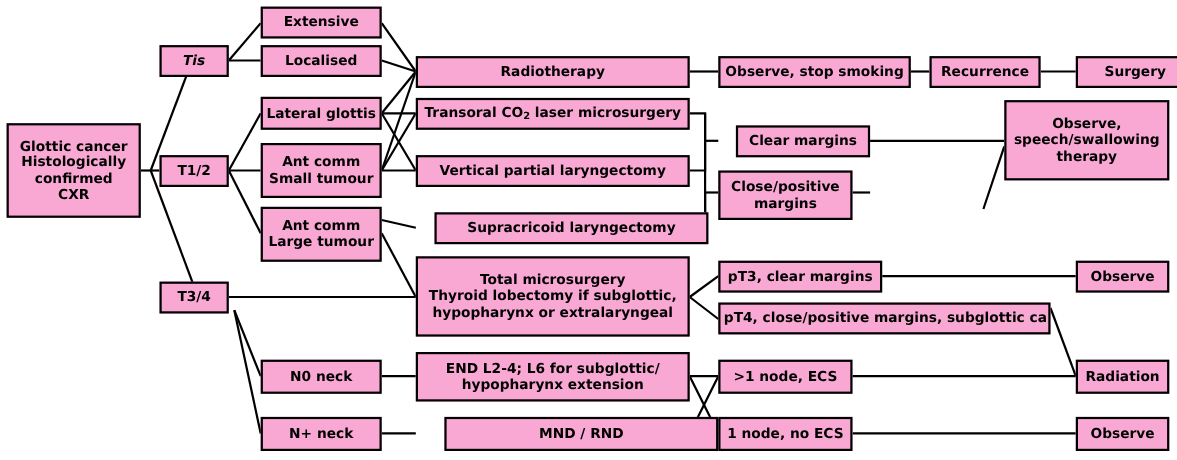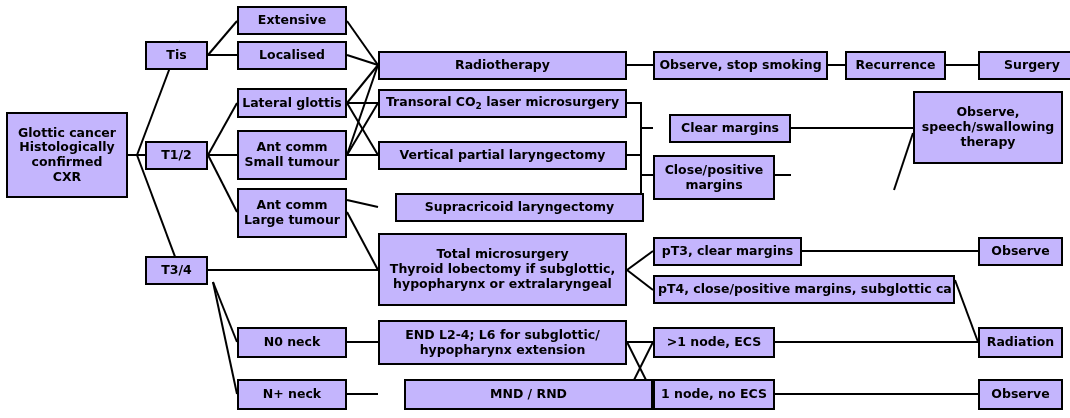--- a/index.html
+++ b/index.html
@@ -26,21 +26,21 @@
   }
   svg#edges line, svg#edges path, svg#edges polyline {
     stroke: #000000;
     stroke-width: 2;
     fill: none;
   }
   .node {
     position: absolute;
     box-sizing: border-box;
     border: 2px solid #000000;
-    background: #c4b5fd;
+    background: #f9a8d4;
     display: flex;
     align-items: center;
     justify-content: center;
     text-align: center;
     font-weight: bold;
     color: #000000;
     line-height: 1.18;
     padding: 1px 3px;
     z-index: 5;
   }
@@ -128,21 +128,21 @@
 
   <div class="node" style="left:6px; top:112px; width:122px; height:86px; font-size:12.5px;">
     <span class="lines">
         <div>Glottic cancer</div>
         <div>Histologically</div>
         <div>confirmed</div>
         <div>CXR</div>
       </span>
   </div>
 
-  <div class="node" style="left:145px; top:41px; width:63px; height:29px; font-size:12.5px;">
+  <div class="node" style="left:145px; top:41px; width:63px; height:29px; font-size:12.5px;font-style:italic;">
     <span class="lines">
         <div>Tis</div>
       </span>
   </div>
   <div class="node" style="left:145px; top:141px; width:63px; height:29px; font-size:12.5px;">
     <span class="lines">
         <div>T1/2</div>
       </span>
   </div>
   <div class="node" style="left:145px; top:256px; width:63px; height:29px; font-size:12.5px;">

